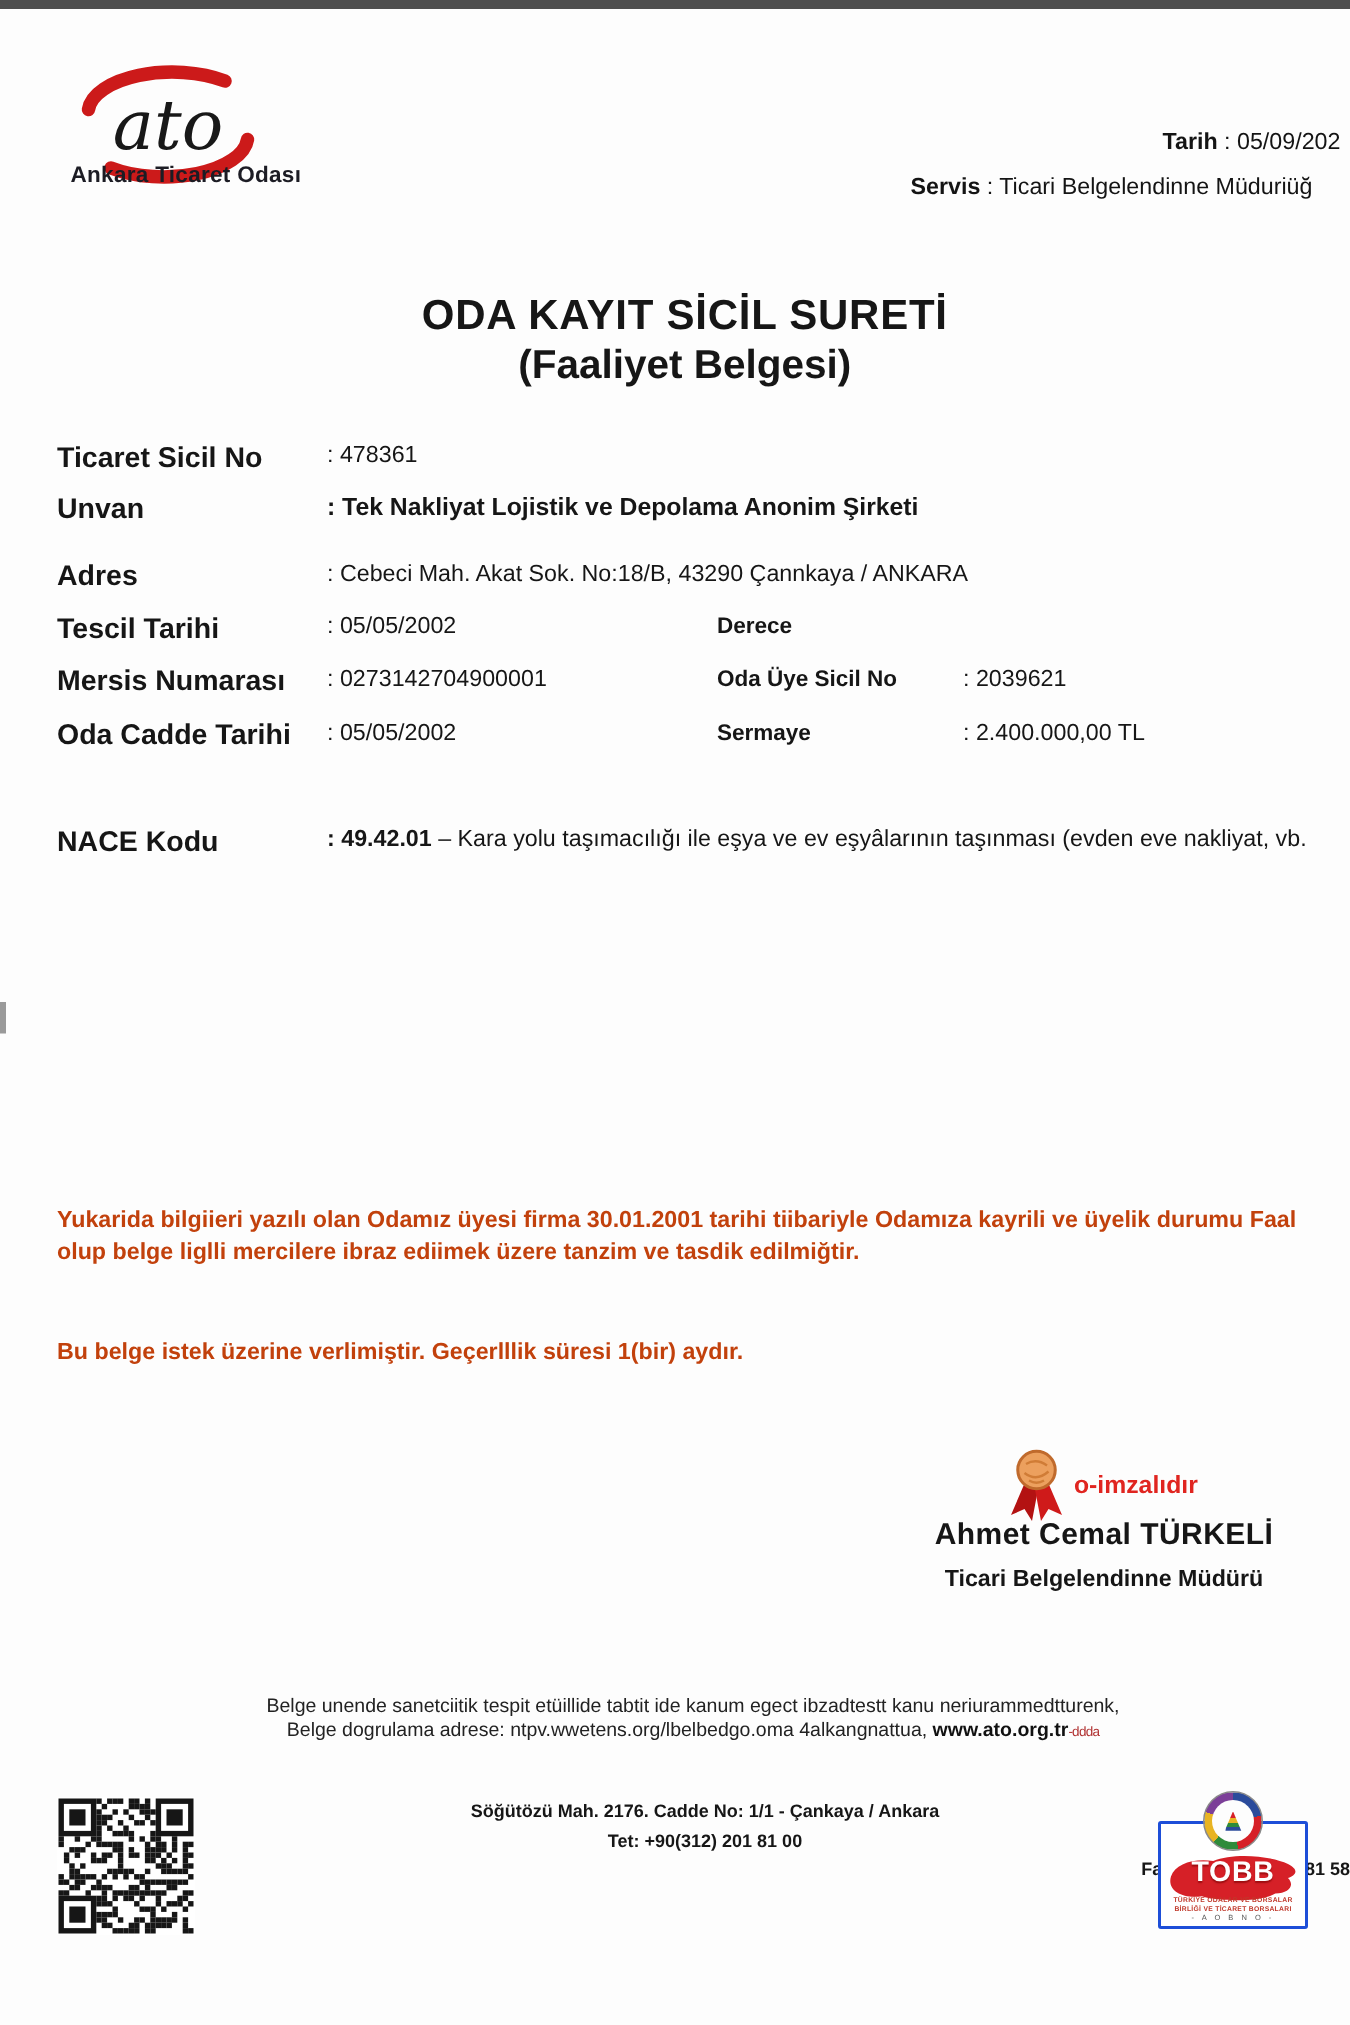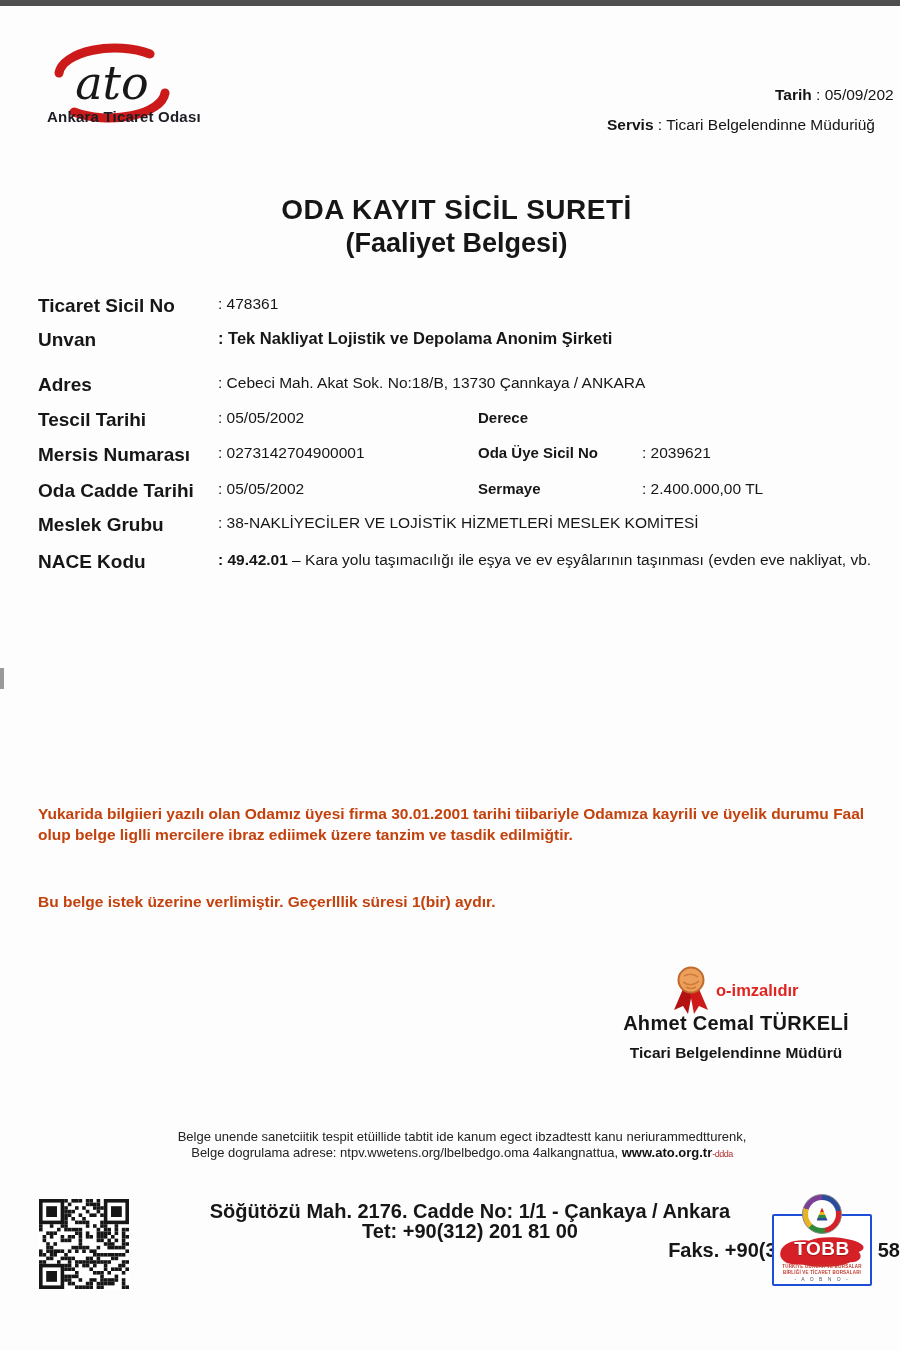--- a/index.html
+++ b/index.html
@@ -43,21 +43,21 @@
   
   .fine{position:absolute;left:24px;right:0;text-align:center;white-space:nowrap;}
   .fine1{top:1110px;font-size:13.5px;font-weight:bold;color:#e02520;}
   .fine2{top:1129px;font-size:13px;color:#222;}
   .fine3{top:1145px;font-size:13px;color:#222;}
   .fine3 b{font-weight:bold;color:#111;}
   .fine3 .suffix{font-size:9px;color:#b03030;letter-spacing:-0.5px;}
 
   
   .qr-svg{position:absolute;left:38px;top:1198px;background:#fff;}
-  .addr{position:absolute;left:40px;right:0;text-align:center;font-size:20px;font-weight:bold;white-space:nowrap;}
+  .addr{position:absolute;left:40px;right:0;text-align:center;font-size:12px;font-weight:bold;white-space:nowrap;}
   .addr1{top:1200px;}
   .addr2{top:1220px;}
   .addr3{top:1239px;text-align:right;}
 
   
   .tobb{position:absolute;left:770px;top:1194px;width:104px;height:96px;}
   .tobb-box{position:absolute;left:2px;top:20px;width:96px;height:68px;border:2px solid #1d4ed8;border-radius:2px;background:#fff;}
   .tobb-circle{position:absolute;left:32px;top:0;width:38px;height:38px;border-radius:50%;
     background:conic-gradient(#2b4b9b 0 22%, #d62027 22% 47%, #2e8b3a 47% 62%, #e8b423 62% 80%, #7c3f98 80% 100%);
     border:1px solid #8a8a8a;z-index:2;}
@@ -96,43 +96,39 @@
   <div class="frow" style="top:295px">
     <span class="lbl">Ticaret Sicil No</span>
     <span class="val">: 478361</span>
   </div>
   <div class="frow" style="top:329px">
     <span class="lbl">Unvan</span>
     <span class="val val-bold">: Tek Nakliyat Lojistik ve Depolama Anonim Şirketi</span>
   </div>
   <div class="frow" style="top:374px">
     <span class="lbl">Adres</span>
-    <span class="val">: Cebeci Mah. Akat Sok. No:18/B, 13730 Çannkaya / ANKARA</span>
+    <span class="val">: Cebeci Mah. Akat Sok. No:18/B, 43290 Çannkaya / ANKARA</span>
   </div>
   <div class="frow" style="top:409px">
     <span class="lbl">Tescil Tarihi</span>
     <span class="val">: 05/05/2002</span>
     <span class="lbl2">Derece</span>
     <span class="val2"></span>
   </div>
   <div class="frow" style="top:444px">
     <span class="lbl">Mersis Numarası</span>
     <span class="val">: 0273142704900001</span>
     <span class="lbl2">Oda Üye Sicil No</span>
     <span class="val2">: 2039621</span>
   </div>
   <div class="frow" style="top:480px">
     <span class="lbl">Oda Cadde Tarihi</span>
     <span class="val">: 05/05/2002</span>
     <span class="lbl2">Sermaye</span>
     <span class="val2">: 2.400.000,00 TL</span>
-  </div>
-  <div class="frow" style="top:514px">
-    <span class="lbl">Meslek Grubu</span>
-    <span class="val">: 38-NAKLİYECİLER VE LOJİSTİK HİZMETLERİ MESLEK KOMİTESİ</span>
   </div>
   <div class="frow" style="top:551px">
     <span class="lbl">NACE Kodu</span>
     <span class="val"><span class="nace-code">: 49.42.01</span><span> – Kara yolu taşımacılığı ile eşya ve ev eşyâlarının taşınması  (evden eve nakliyat, vb.</span></span>
   </div>
 
   <div class="para para1">Yukarida bilgiieri yazılı olan Odamız üyesi firma 30.01.2001 tarihi tiibariyle Odamıza kayrili ve üyelik durumu Faal olup belge liglli mercilere ibraz ediimek üzere tanzim ve tasdik edilmiğtir.</div>
   <div class="para para2">Bu belge istek üzerine verlimiştir. Geçerlllik süresi 1(bir) aydır.</div>
 
   <svg class="seal-svg" width="42" height="50" viewBox="0 0 42 50">

